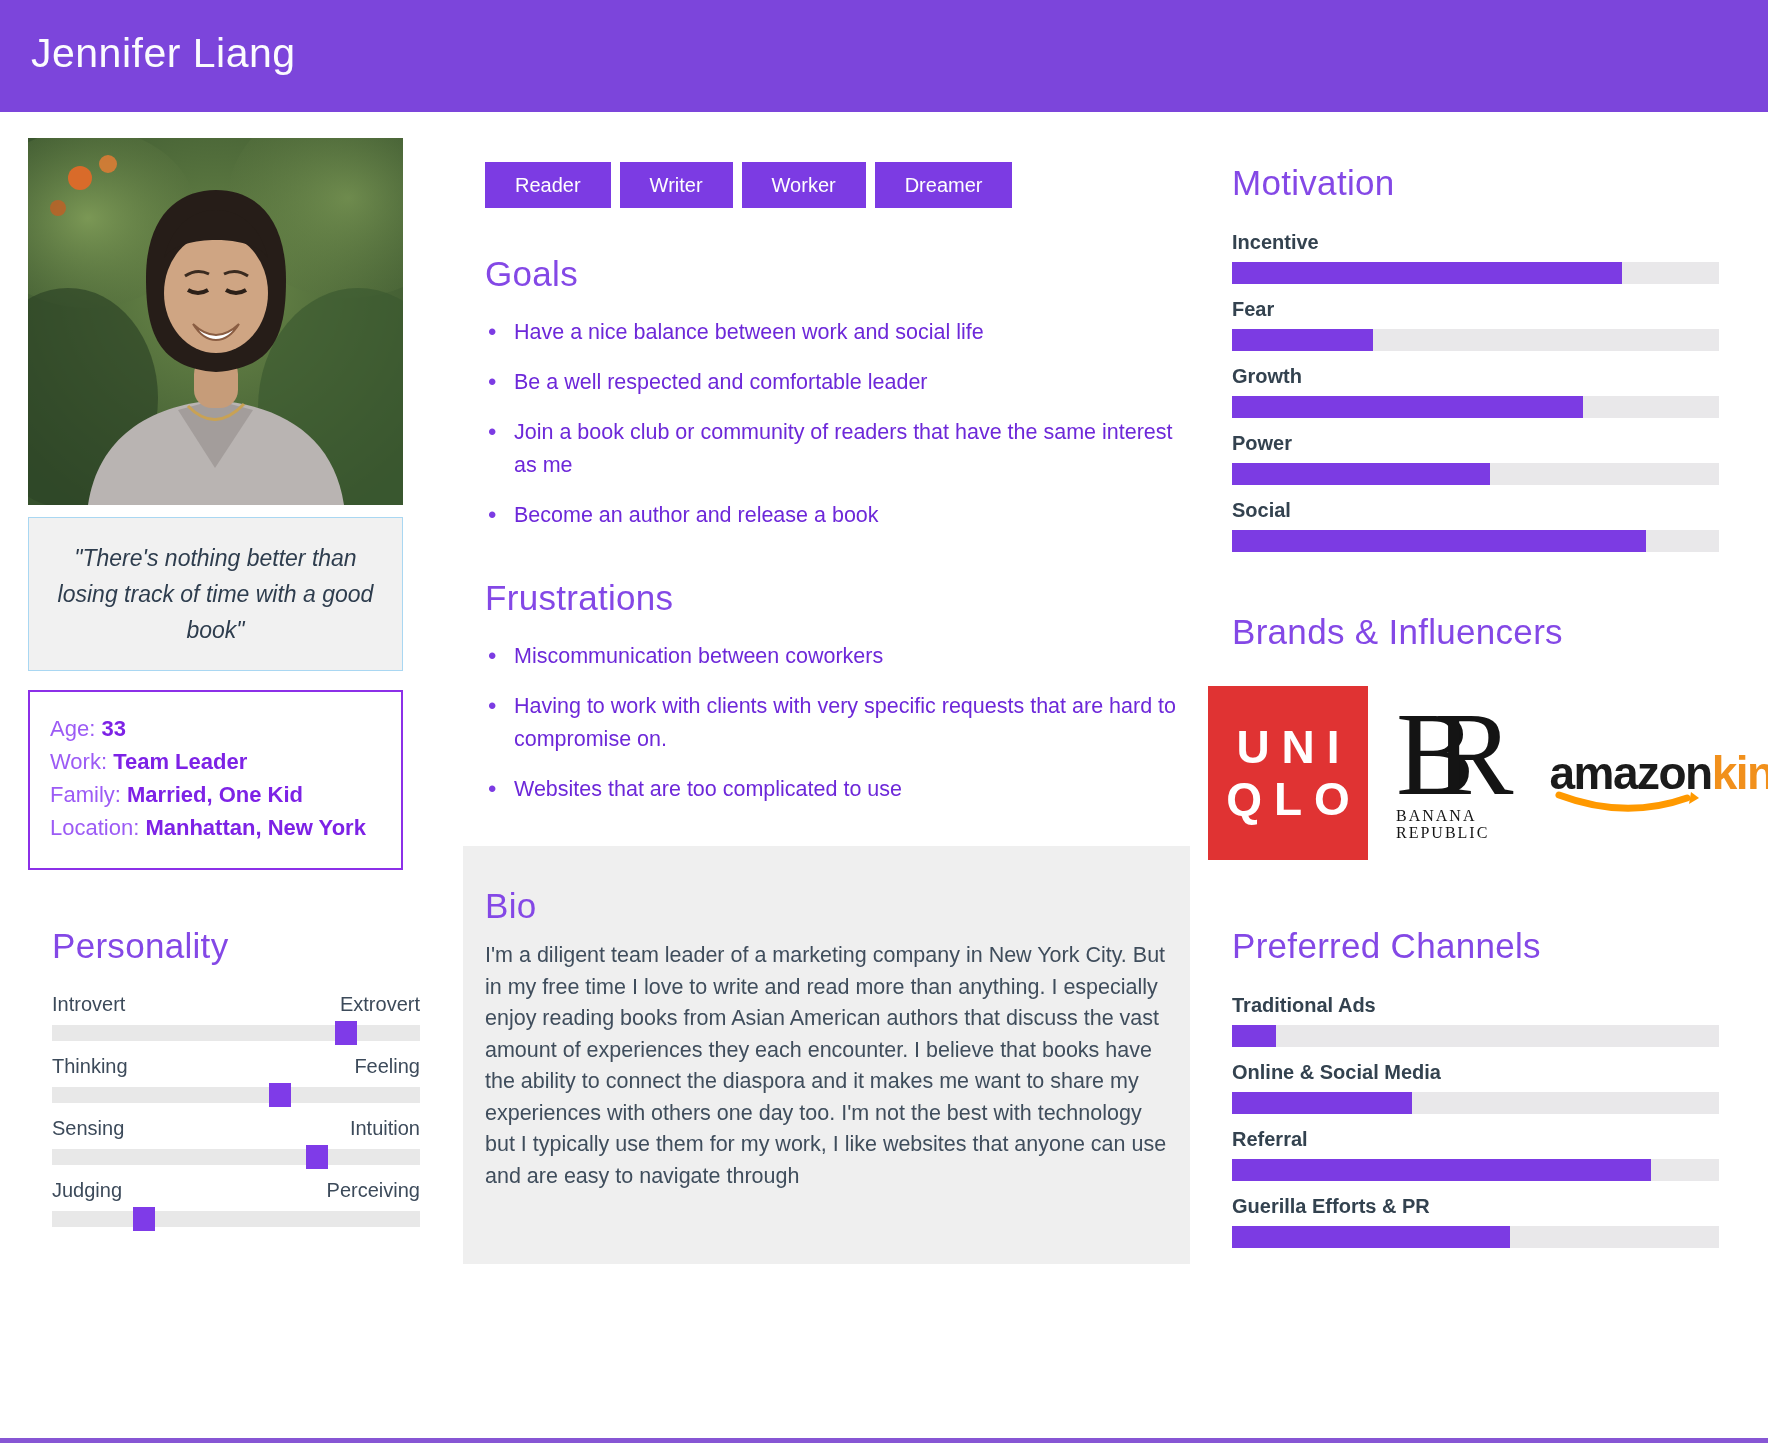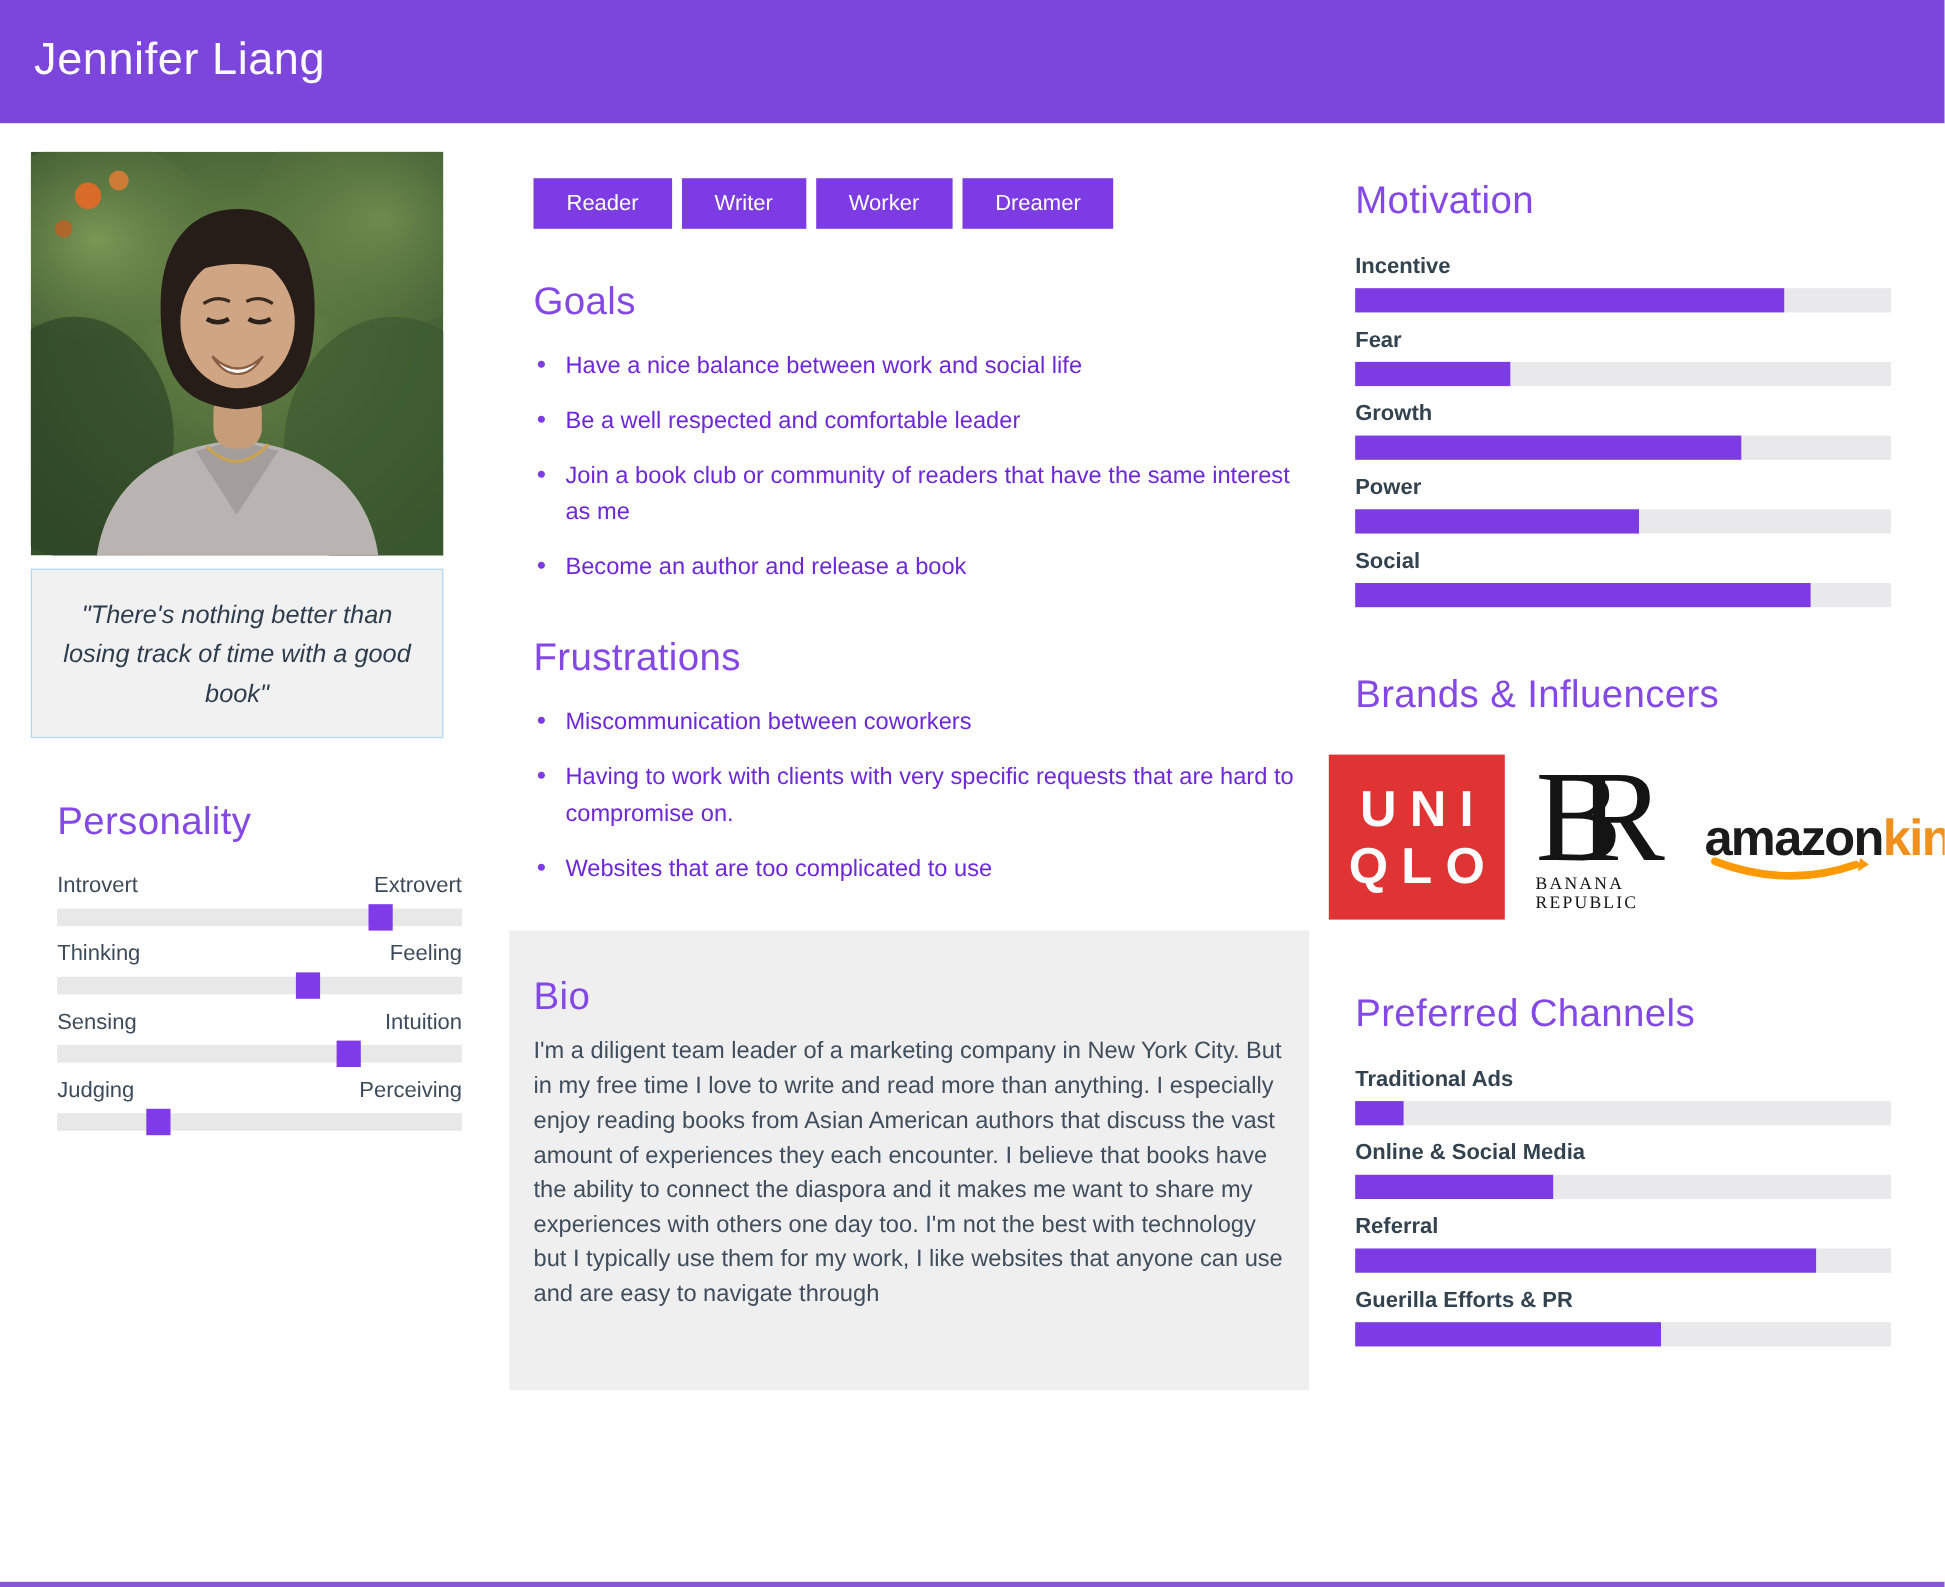--- a/index.html
+++ b/index.html
@@ -93,21 +93,21 @@
   .bar-row{margin-bottom:14px;}
   .bar-label{font-size:20px;color:#33424f;margin-bottom:8px;}
   .bar-track{height:22px;background:#e9e8ea;}
   .bar-fill{height:100%;background:#7c3be3;}
   .brands{margin-top:60px;}
   .logos{
     display:flex;align-items:center;
     margin-left:-24px;margin-top:34px;width:600px;
   }
   .uniqlo{
-    width:160px;height:150px;background:#e03333;flex:0 0 auto;
+    width:160px;height:174px;background:#e03333;flex:0 0 auto;
     display:flex;flex-direction:column;align-items:center;justify-content:center;
   }
   .uniqlo div{
     color:#ffffff;font-weight:700;font-size:46px;line-height:52px;
     letter-spacing:12px;margin-left:12px;
   }
   .br-logo{margin-left:28px;flex:0 0 auto;color:#141414;
     font-family:"Liberation Serif", serif;}
   .br-mono{font-size:118px;line-height:100px;letter-spacing:-34px;
     margin-right:30px;font-weight:400;}
@@ -171,20 +171,38 @@
         <path d="M160 152 q10 6 20 0" stroke="#2c2018" stroke-width="4" fill="none"></path>
         <path d="M198 152 q10 6 20 0" stroke="#2c2018" stroke-width="4" fill="none"></path>
         <path d="M165 186 q23 22 46 0 q-10 16 -23 16 q-13 0 -23 -16 Z" fill="#ffffff" stroke="#8a5d42" stroke-width="2"></path>
       </svg>
     </div>
 
     <div class="quote-box">
       <p>"There's nothing better than losing track of time with a good book"</p>
     </div>
 
+    <div class="demo-box">
+      <div>
+        <span class="lbl">Age:</span>
+        <span class="val">33</span>
+      </div>
+      <div>
+        <span class="lbl">Work:</span>
+        <span class="val">Team Leader</span>
+      </div>
+      <div>
+        <span class="lbl">Family:</span>
+        <span class="val">Married, One Kid</span>
+      </div>
+      <div>
+        <span class="lbl">Location:</span>
+        <span class="val">Manhattan, New York</span>
+      </div>
+    </div>
 
     <div class="personality">
       <h2 class="section-title">Personality</h2>
 
       <div class="p-slider">
         <div class="p-labels">
           <span>Introvert</span>
           <span>Extrovert</span>
         </div>
         <div class="p-track">

